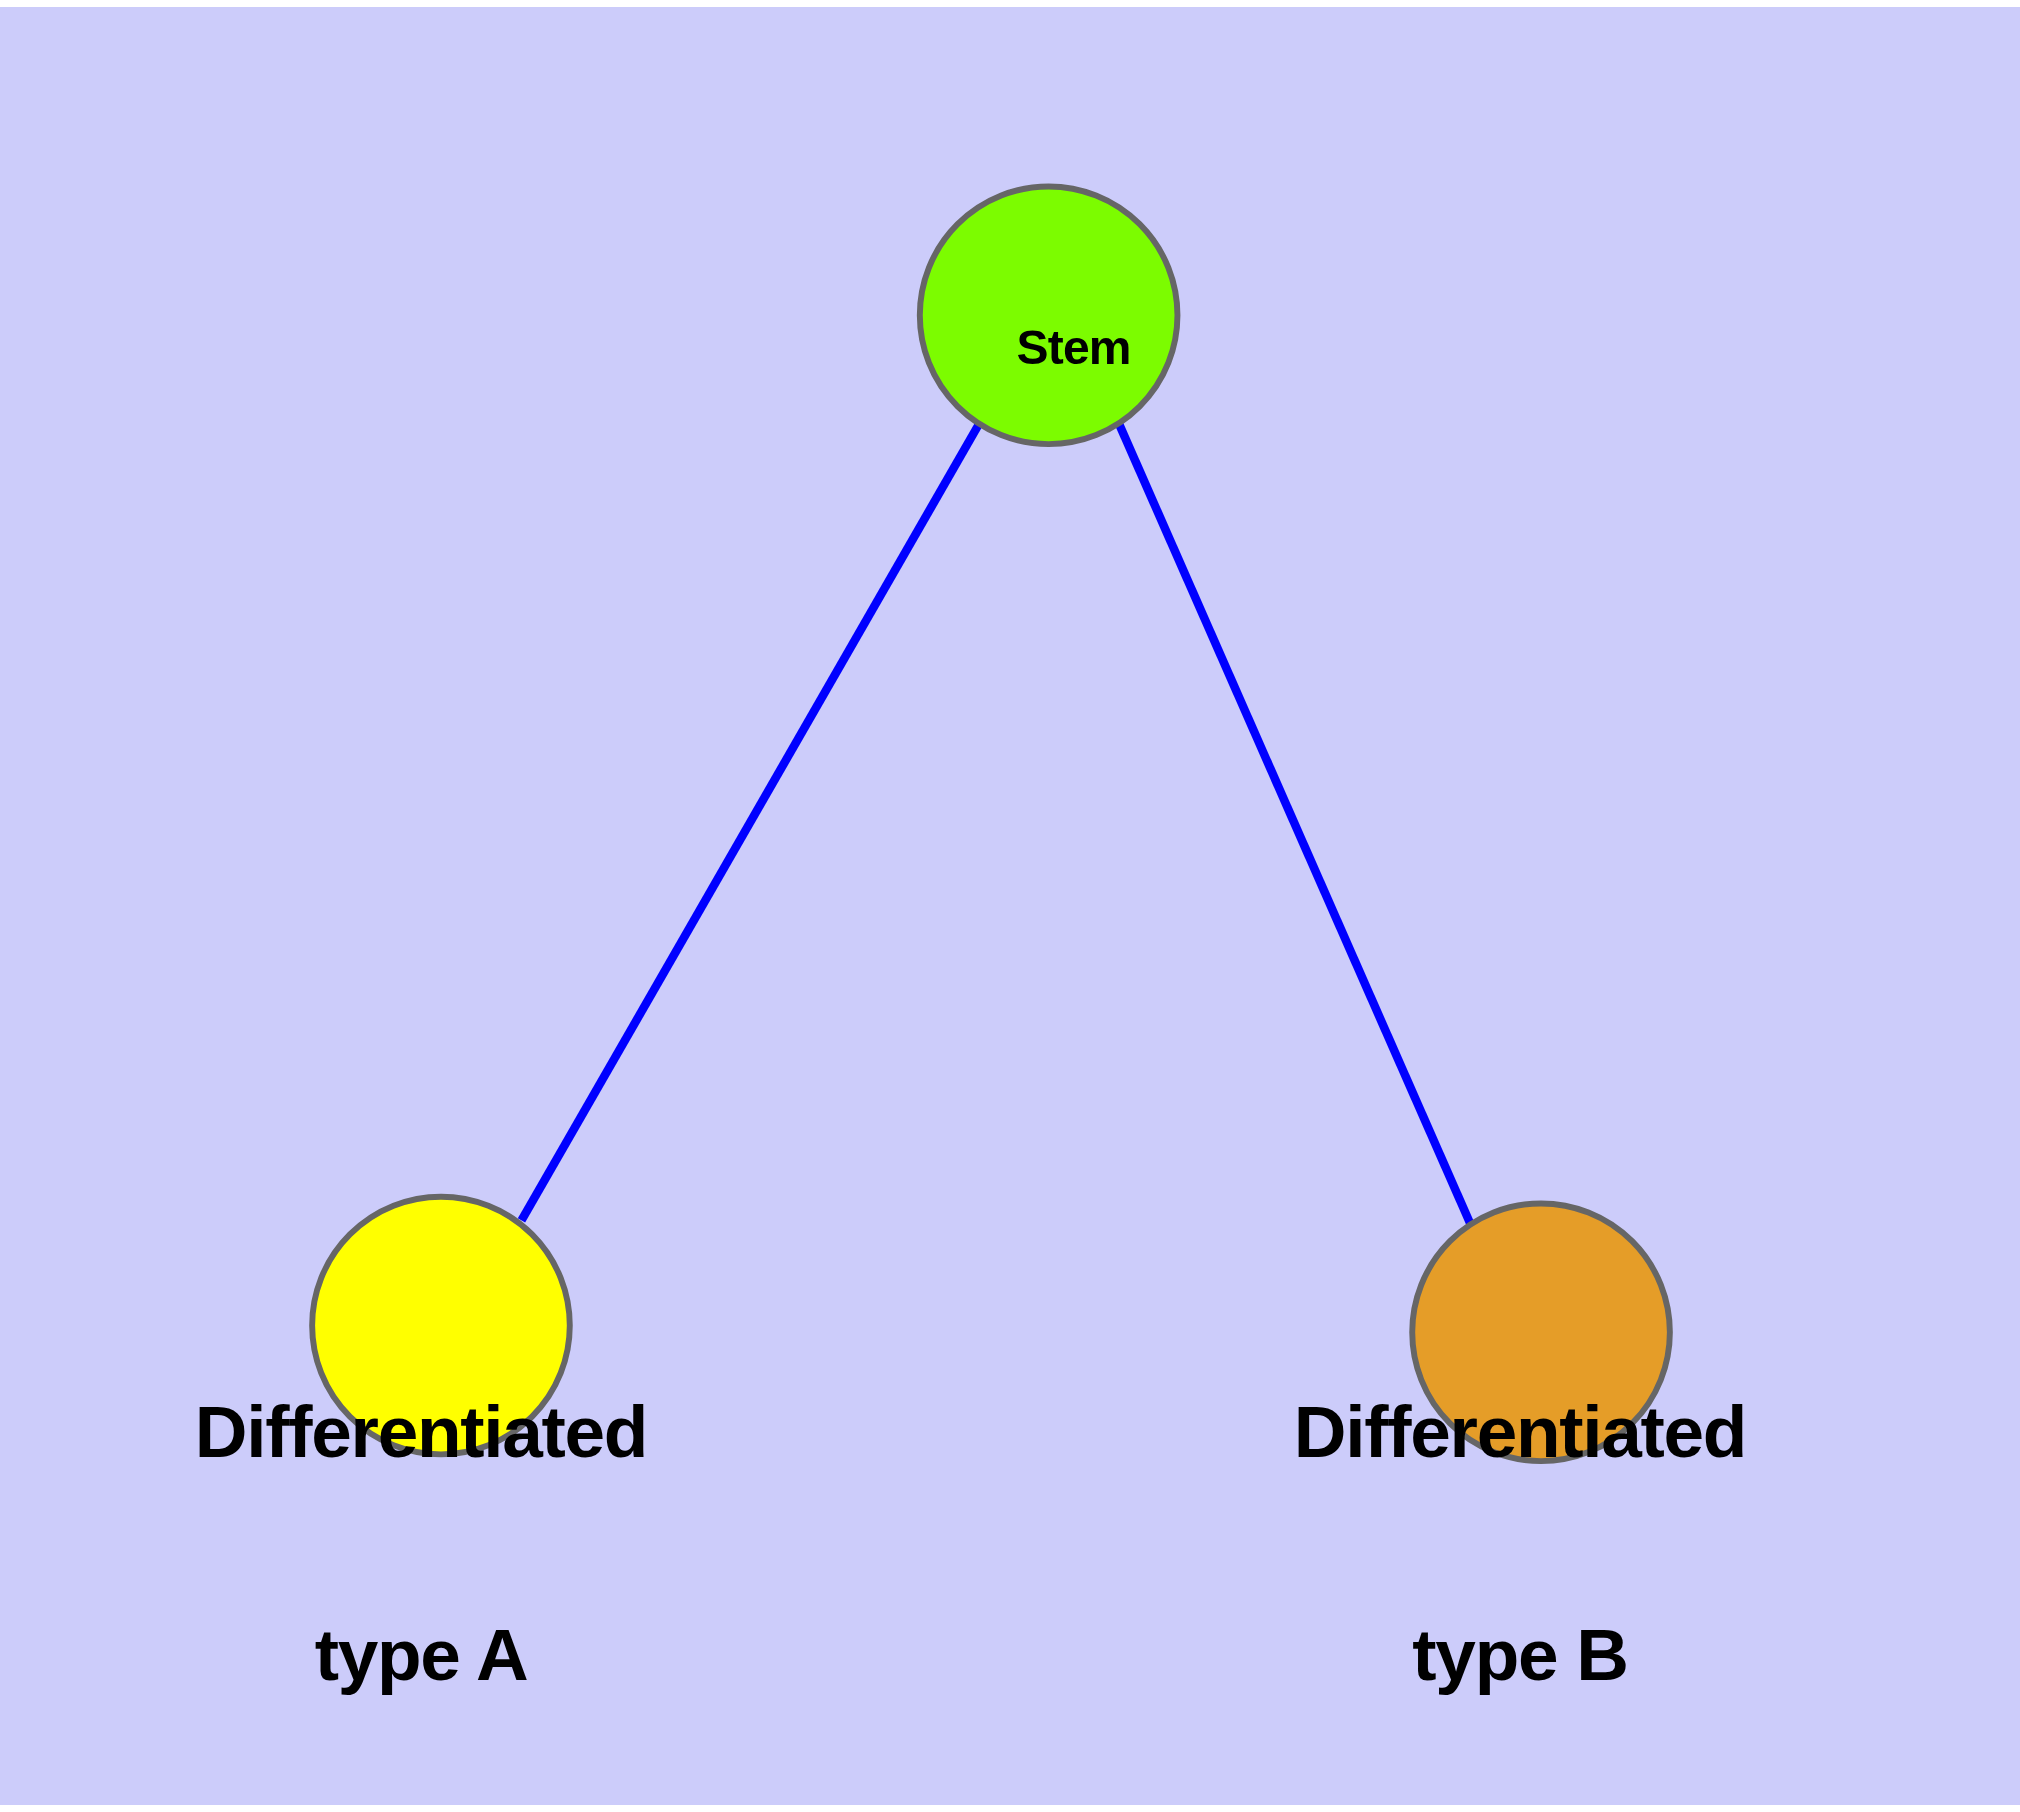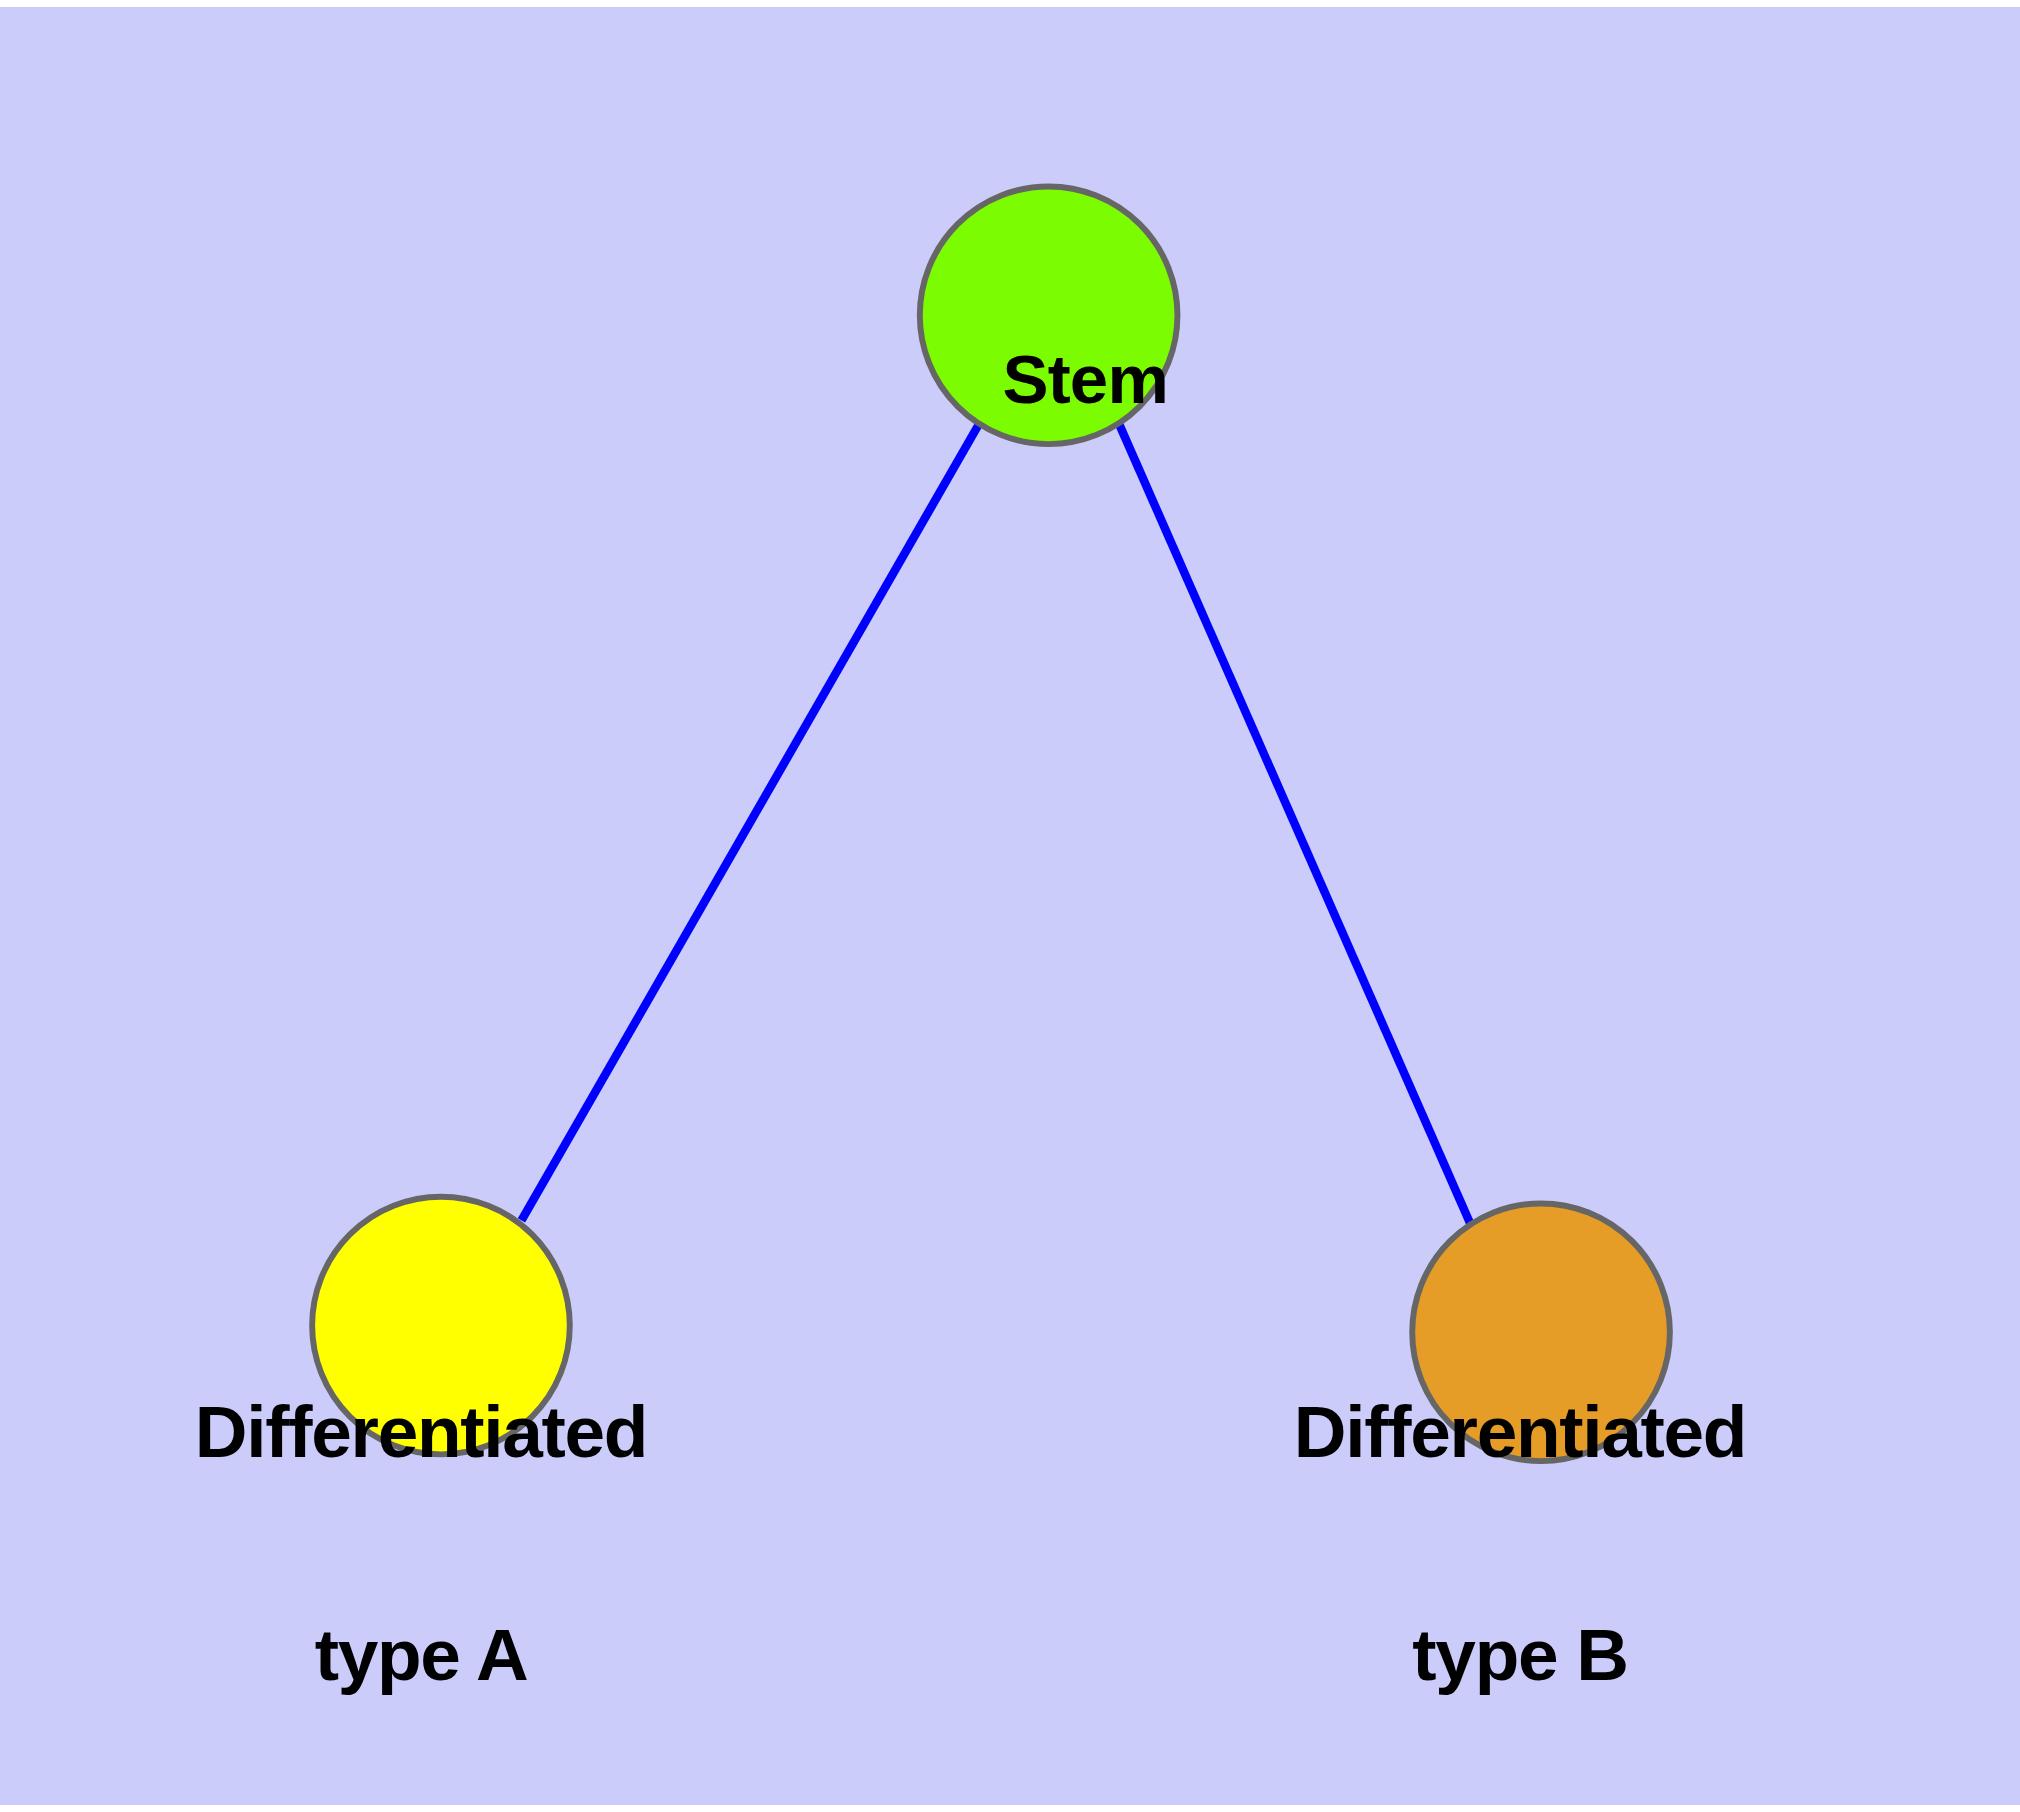--- a/index.html
+++ b/index.html
@@ -35,21 +35,21 @@
     position: absolute;
     text-align: center;
     color: #000000;
     font-weight: bold;
     line-height: 1.02;
     white-space: pre;
     pointer-events: none;
     -webkit-font-smoothing: antialiased;
   }
   .label-stem {
-    font-size: 69px;
+    font-size: 48px;
     letter-spacing: -0.8px;
   }
   .label-leaf {
     font-size: 73px;
     letter-spacing: -1.3px;
   }
 </style>
 </head>
 <body>
 

